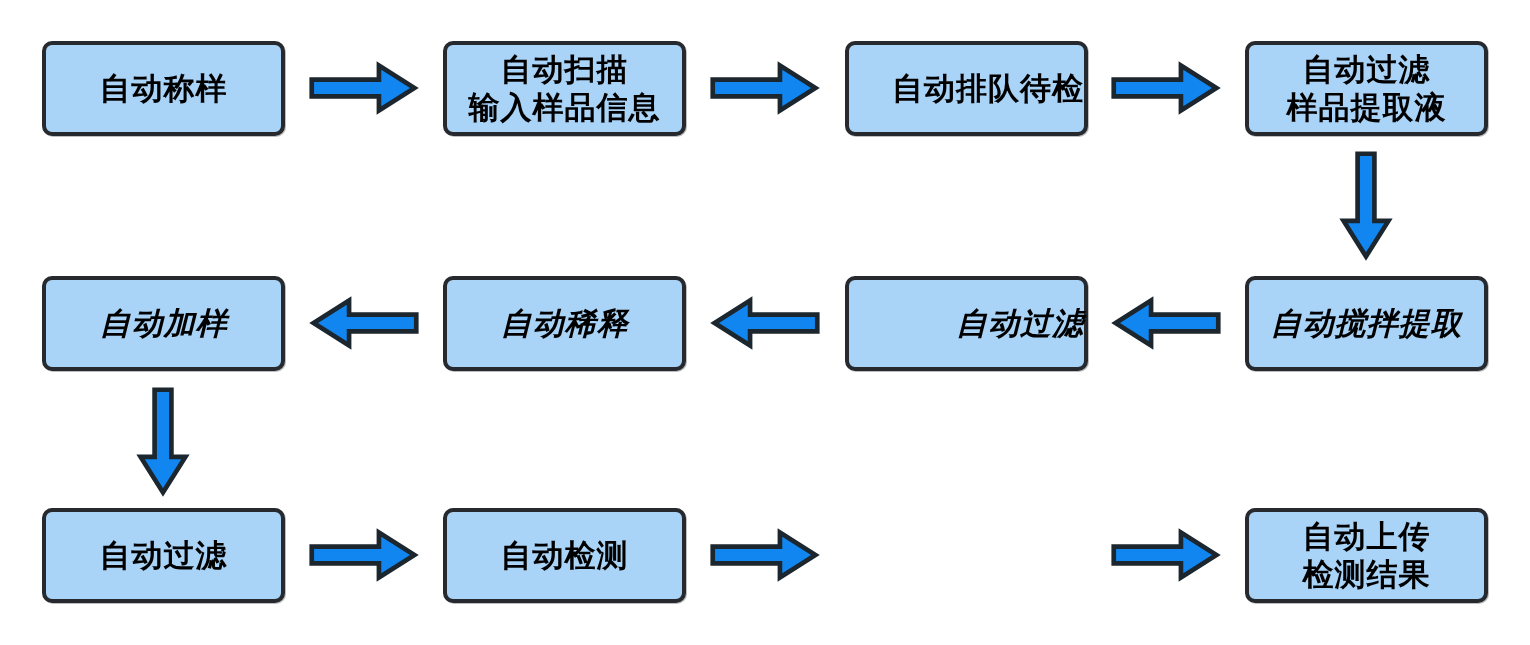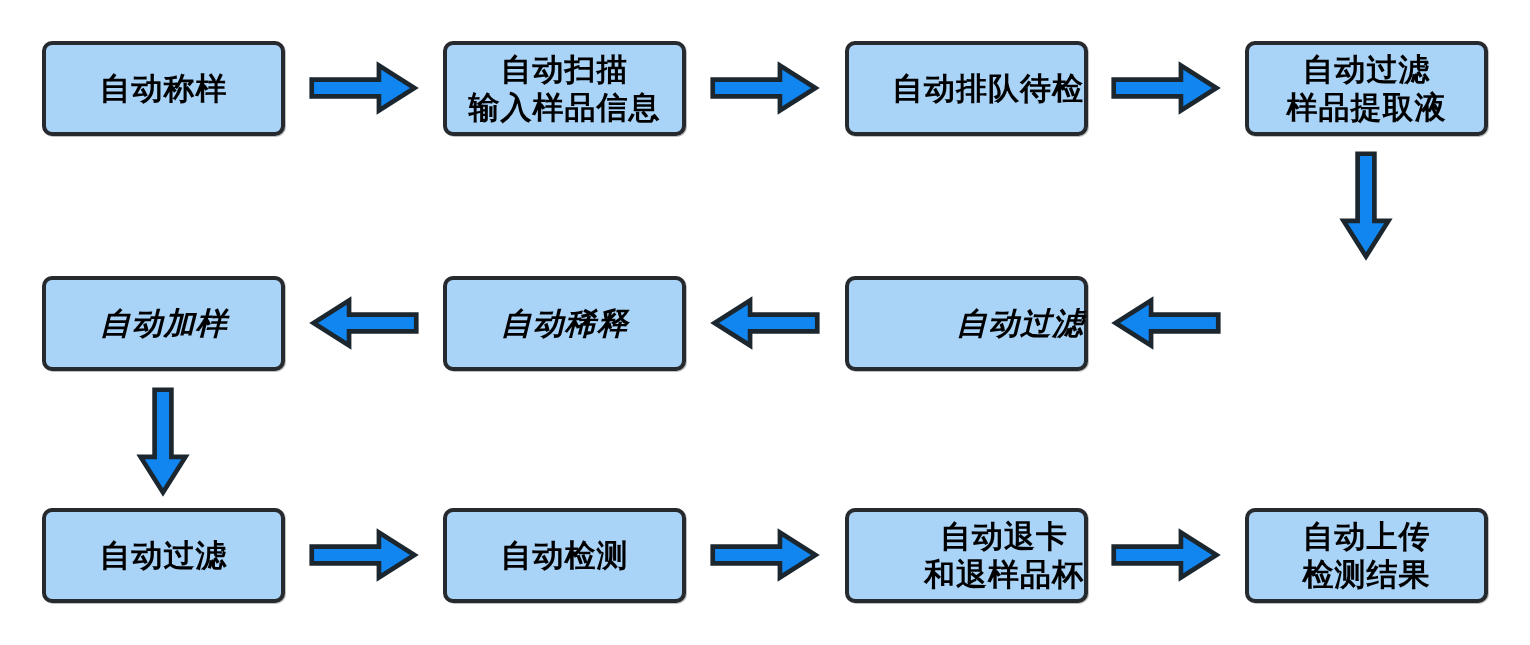--- a/index.html
+++ b/index.html
@@ -75,39 +75,38 @@
 输入样品信息</span>
   </div>
   <div class="node r1 c3">
     <span class="node-label">自动排队待检</span>
   </div>
   <div class="node r1 c4">
     <span class="node-label">自动过滤
 样品提取液</span>
   </div>
 
+  <div class="node r2 c4">
+    <span class="node-label">自动搅拌提取</span>
+  </div>
   <div class="node r2 c2">
     <span class="node-label">自动稀释</span>
   </div>
   <div class="node r2 c3">
     <span class="node-label">自动过滤</span>
   </div>
   <div class="node r2 c1">
     <span class="node-label">自动加样</span>
   </div>
 
   <div class="node r3 c1">
     <span class="node-label">自动过滤</span>
   </div>
   <div class="node r3 c2">
     <span class="node-label">自动检测</span>
-  </div>
-  <div class="node r3 c3">
-    <span class="node-label">自动退卡
-和退样品杯</span>
   </div>
   <div class="node r3 c4">
     <span class="node-label">自动上传
 检测结果</span>
   </div>
 
   <svg class="arrow arrow-h ga1 ar1" viewBox="0 0 120 60">
     <polygon class="arrow-shape" points="4,21 76,21 76,6 114,30 76,54 76,39 4,39"></polygon>
   </svg>
   <svg class="arrow arrow-h ga2 ar1" viewBox="0 0 120 60">

